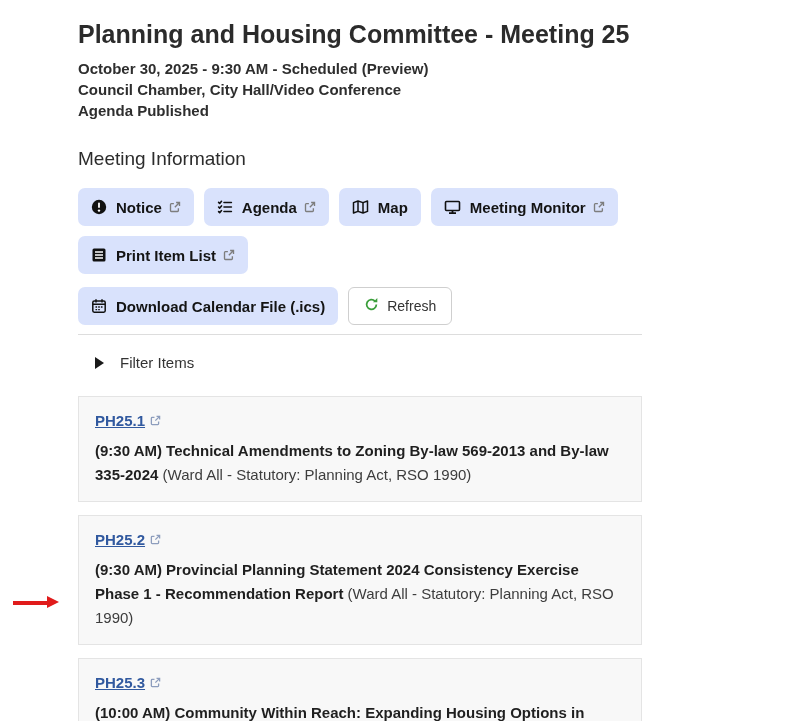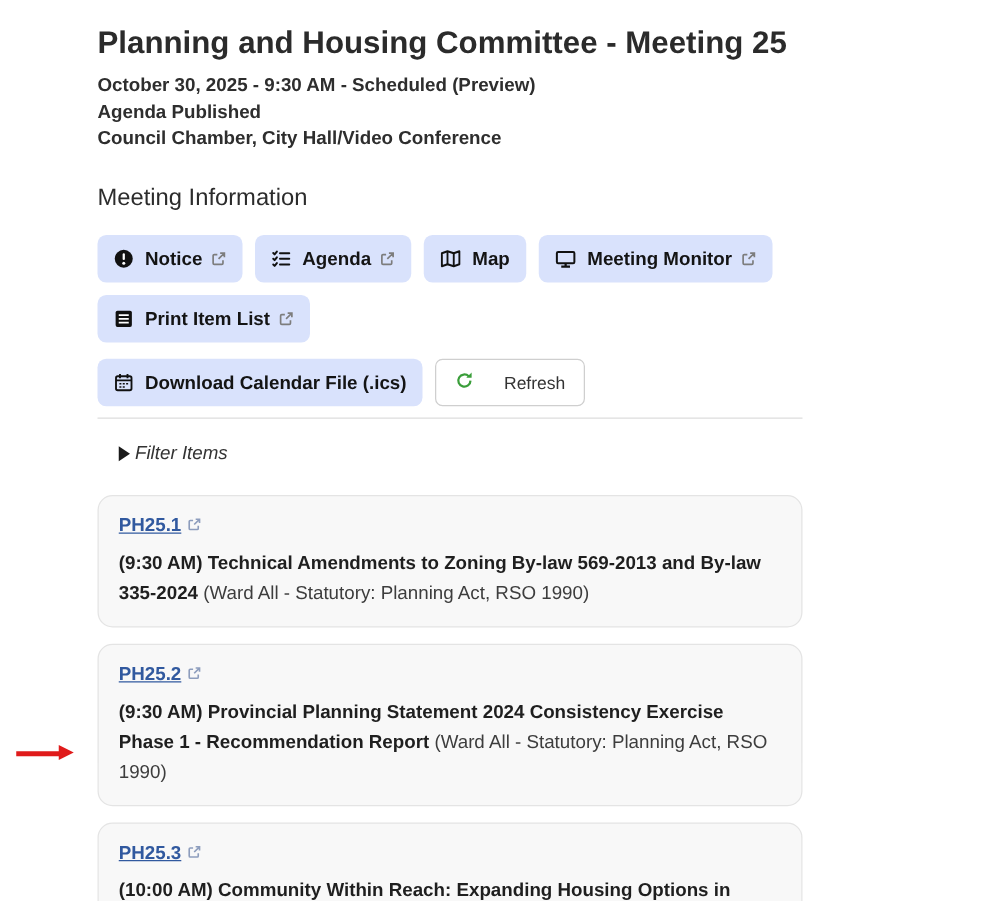--- a/index.html
+++ b/index.html
@@ -23,40 +23,40 @@
   .btn-row.second { margin-top: 13px; }
   .btn {
     display: inline-flex; align-items: center; gap: 9px;
     background: #d9e2fc; border: none; border-radius: 7px;
     padding: 9px 13px; cursor: pointer;
     font-family: inherit; font-size: 15px; font-weight: bold; color: #141414;
     height: 38px;
   }
   .btn svg { display: block; }
   .btn-white {
-    display: inline-flex; align-items: center; gap: 24px;
+    display: inline-flex; align-items: center; gap: 8px;
     background: #ffffff; border: 1px solid #cfcfcf; border-radius: 6px;
     padding: 9px 15px; cursor: pointer;
     font-family: inherit; font-size: 14px; font-weight: normal; color: #333333;
     height: 38px; margin-left: 0;
   }
   .ext-ic { display: inline-flex; margin-left: -2px; }
 
   .divider { border: none; border-top: 1px solid #dddddd; margin: 9px 0 0 0; }
 
   
-  .filter { display: flex; align-items: center; gap: 4px; margin-top: 19px; padding-left: 17px;
-            font-size: 15px; color: #333333; cursor: pointer; width: fit-content; font-style: italic; }
+  .filter { display: flex; align-items: center; gap: 16px; margin-top: 19px; padding-left: 17px;
+            font-size: 15px; color: #333333; cursor: pointer; width: fit-content; }
   .tri { width: 0; height: 0; border-left: 9px solid #1a1a1a;
          border-top: 6px solid transparent; border-bottom: 6px solid transparent; }
 
   
   .cards { margin-top: 25px; }
   .card {
-    background: #f8f8f8; border: 1px solid #e4e4e4; border-radius: 12px;
+    background: #f8f8f8; border: 1px solid #e4e4e4; border-radius: 0;
     padding: 15px 16px 14px 16px; margin-bottom: 13px;
   }
   .item-link { display: inline-flex; align-items: flex-start; gap: 5px;
                color: #31599f; font-size: 15px; font-weight: bold; text-decoration: none;
                line-height: 17px; }
   .item-id { text-decoration: underline; }
   .item-text { margin: 9px 1px 0 0; font-size: 15px; line-height: 24px; }
   .item-title { font-weight: bold; color: #1f1f1f; }
   .item-meta { font-weight: normal; color: #3d3d3d; }
 
@@ -71,22 +71,22 @@
 
 <div class="page">
 
   <div class="annotation-arrow">
     <div class="shaft"></div>
     <div class="head"></div>
   </div>
 
   <h1 class="h1">Planning and Housing Committee - Meeting 25</h1>
   <div class="subline">October 30, 2025 - 9:30 AM - Scheduled (Preview)</div>
+  <div class="subline">Council Chamber, City Hall/Video Conference</div>
   <div class="subline">Agenda Published</div>
-  <div class="subline">Council Chamber, City Hall/Video Conference</div>
 
   <h2 class="h2">Meeting Information</h2>
 
   <div class="btn-row">
 
     <button class="btn">
       <span>
         <svg width="16" height="16" viewBox="0 0 16 16">
             <circle cx="8" cy="8" r="7.2" fill="#111"></circle>
             <rect x="7.1" y="3.6" width="1.8" height="5.4" rx="0.9" fill="#fff"></rect>

